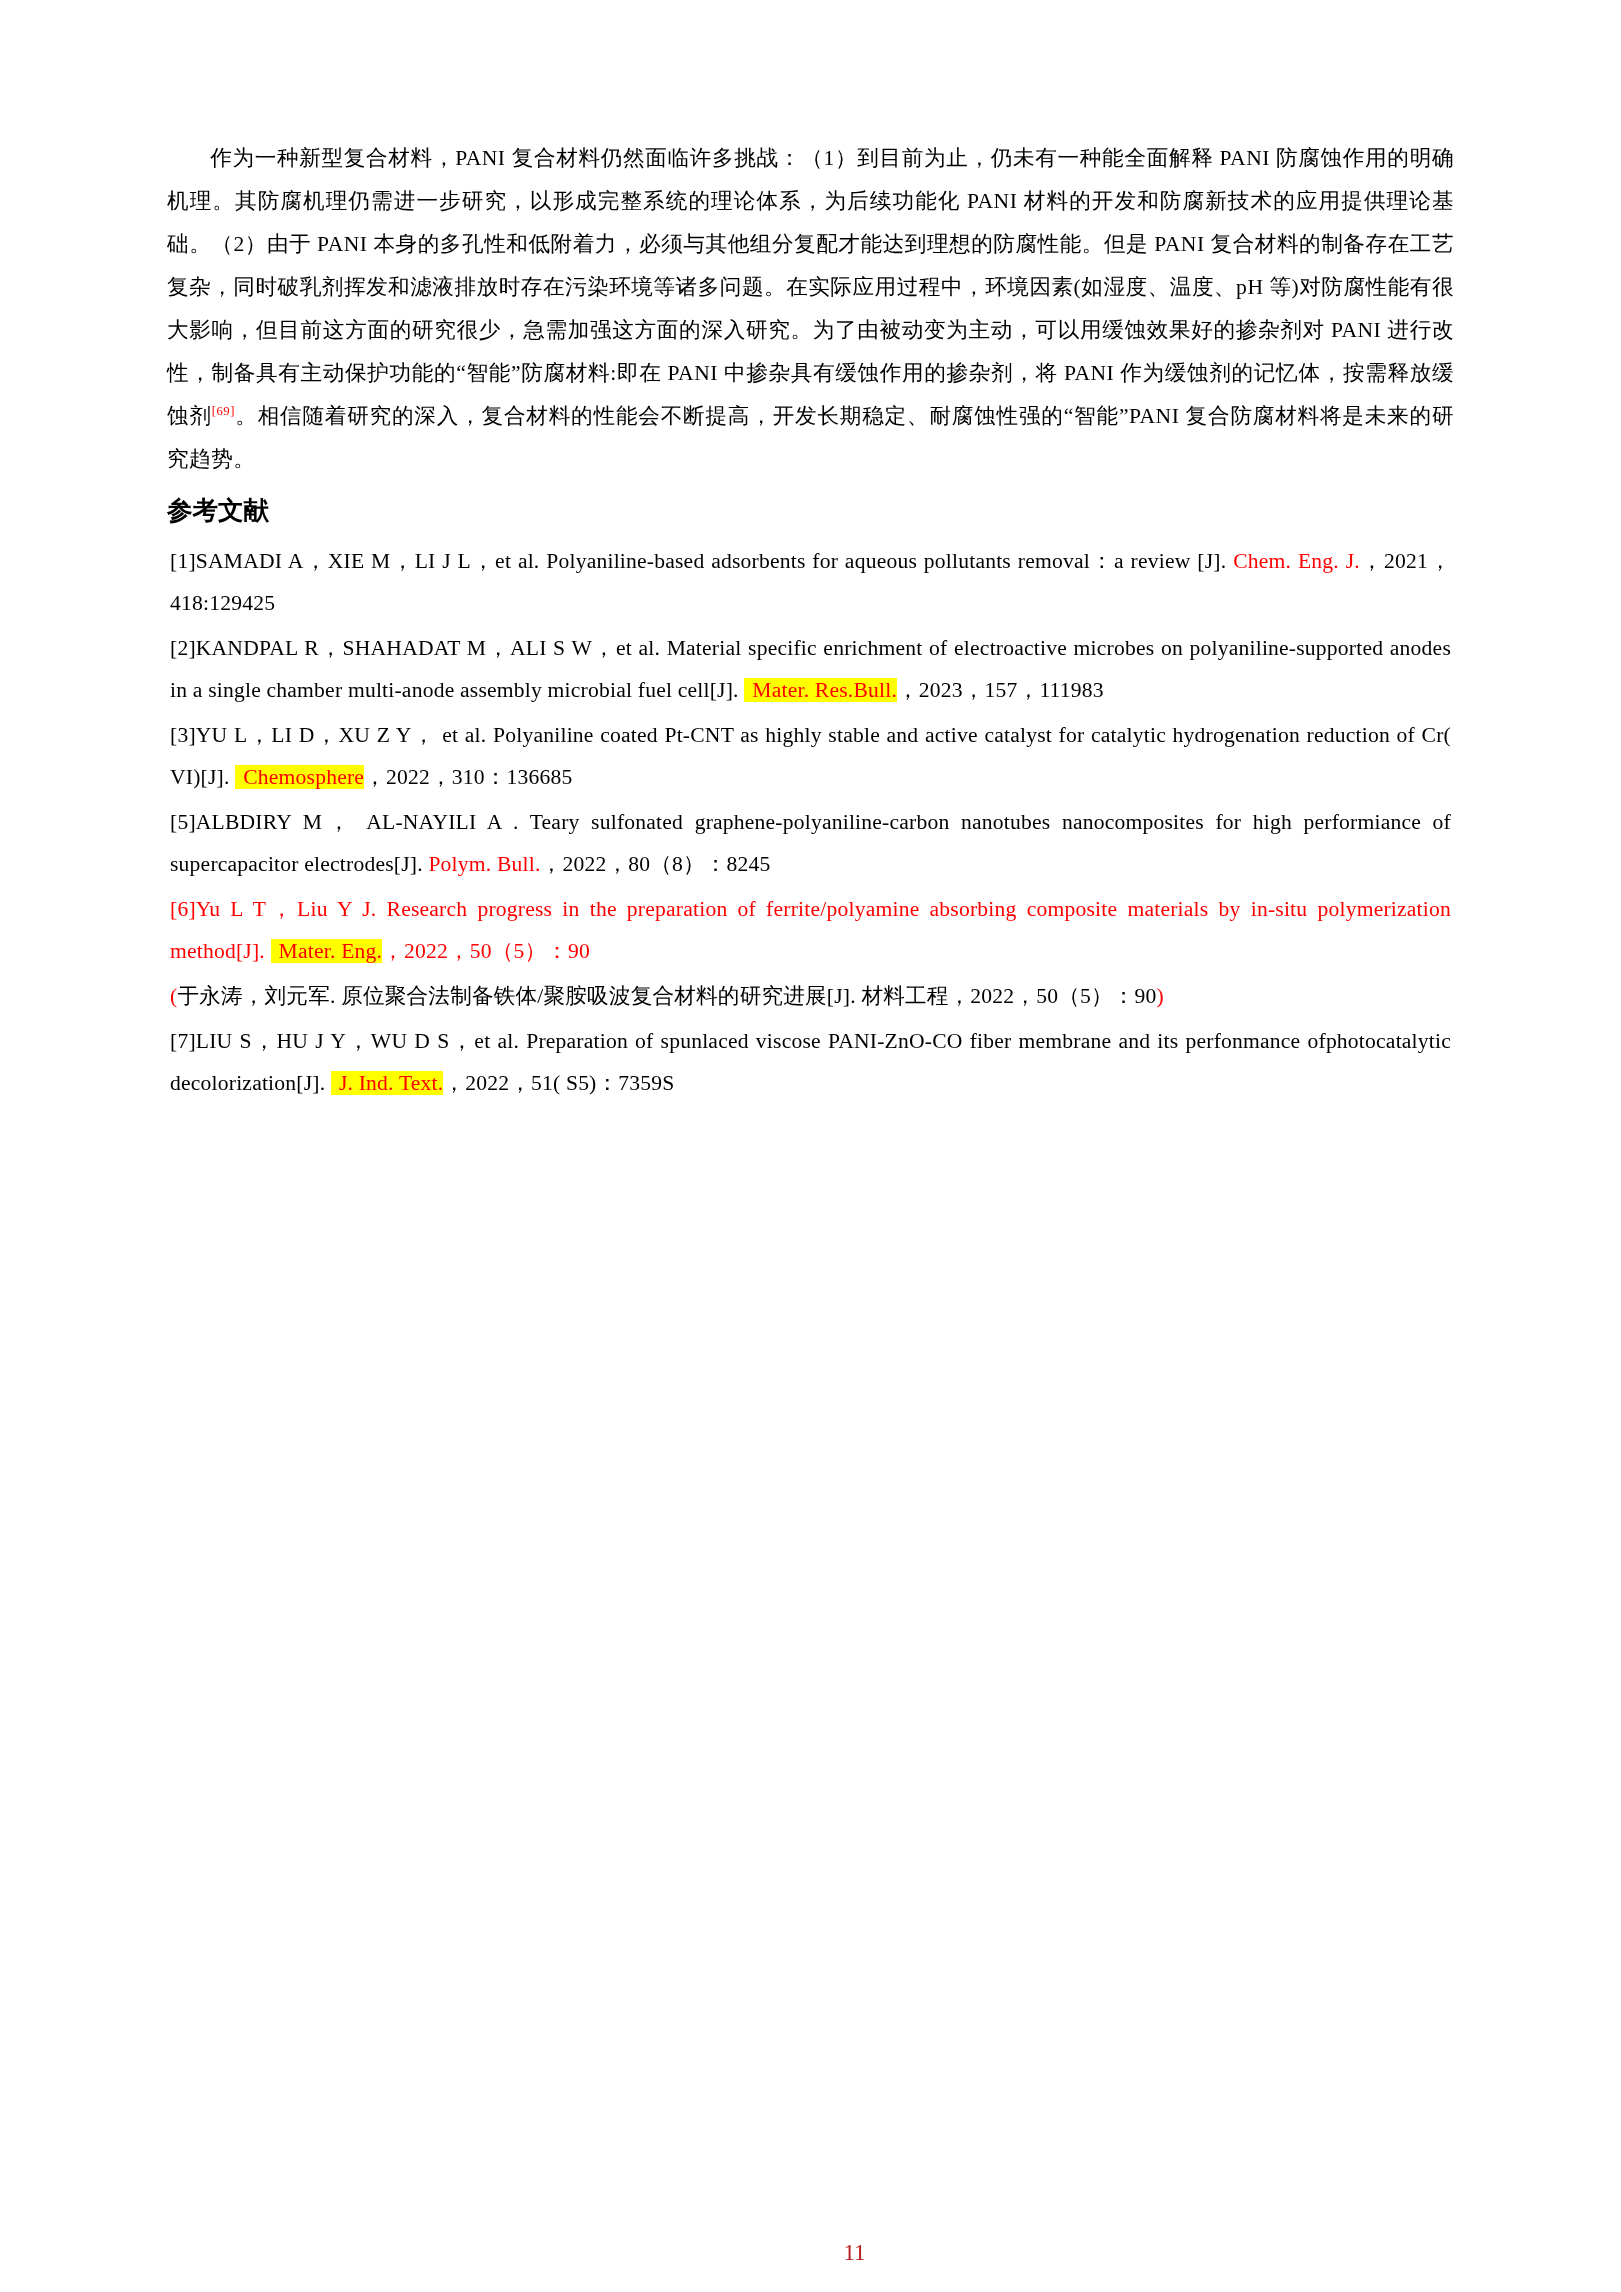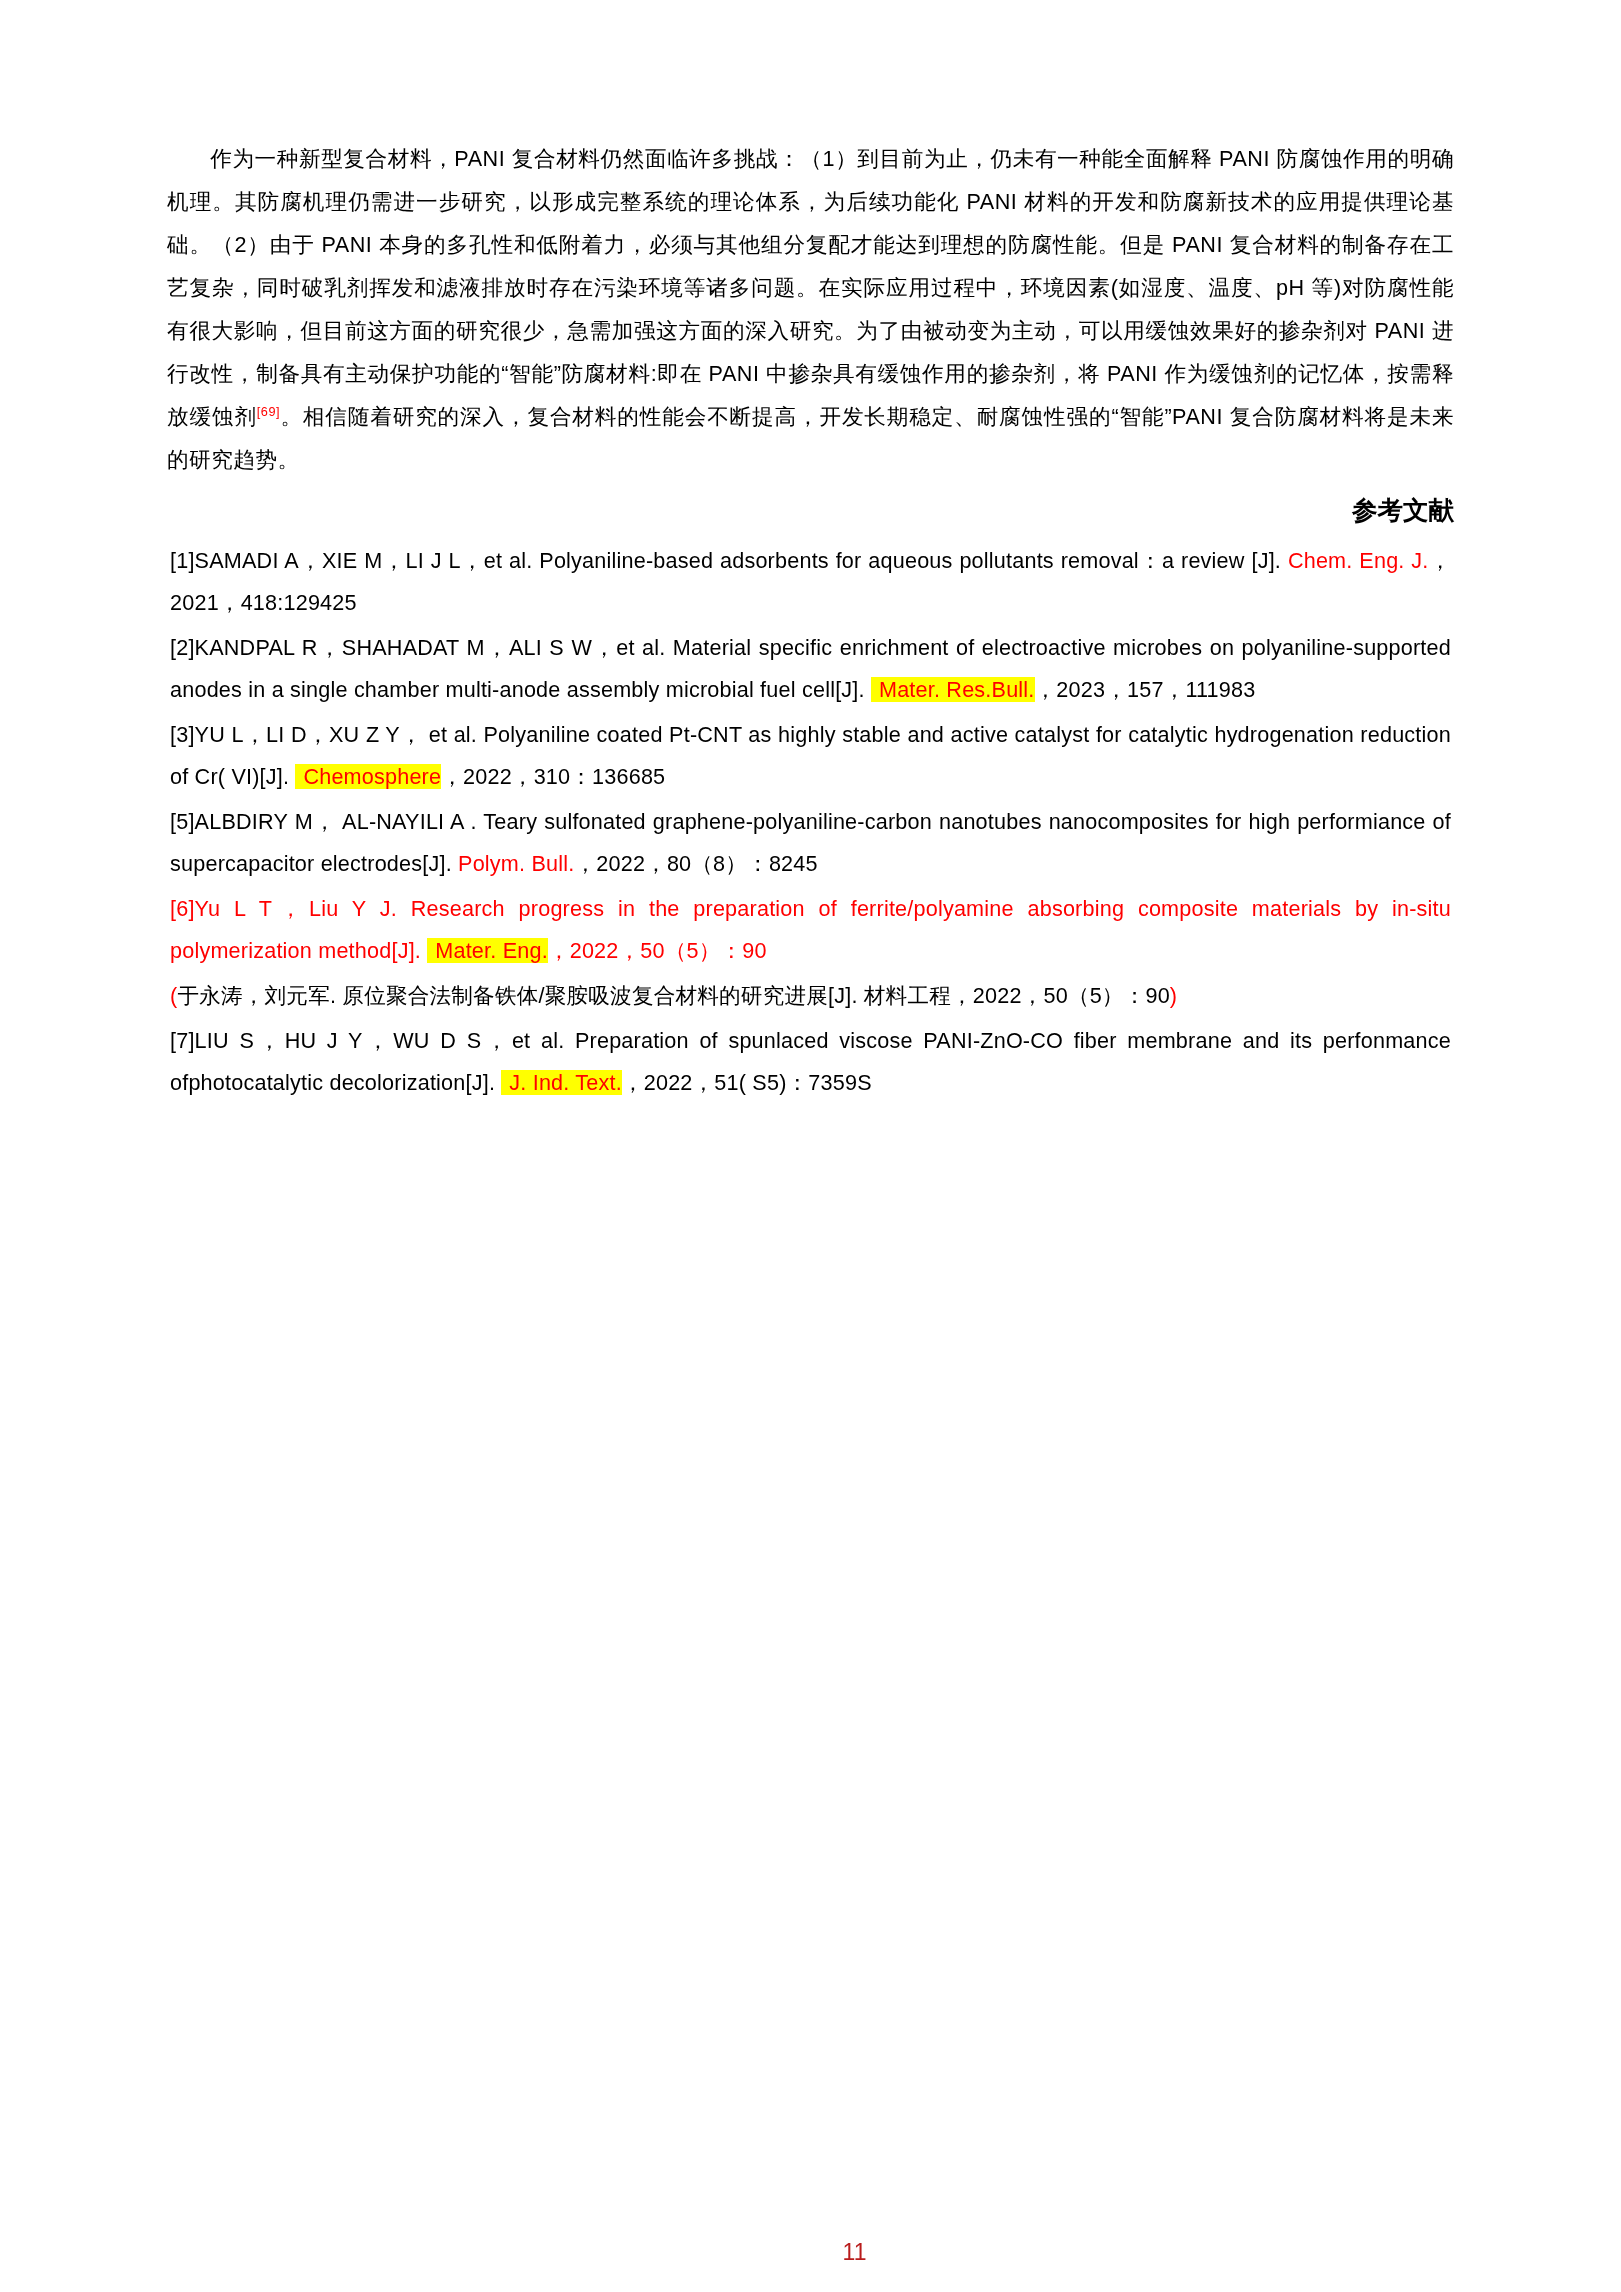--- a/index.html
+++ b/index.html
@@ -5,40 +5,40 @@
   html, body {
     margin: 0;
     padding: 0;
     background: #ffffff;
   }
   .page {
     position: relative;
     width: 1621px;
     height: 2293px;
     background: #ffffff;
-    font-family: Liberation Sans, sans-serif;
+    font-family: Liberation Serif, serif;
     color: #000000;
     box-sizing: border-box;
     padding: 137px 167px 0 167px;
     overflow: hidden;
   }
   .para {
     margin: 0;
     font-size: 21.6px;
     line-height: 43px;
     text-align: justify;
     text-indent: 2em;
     letter-spacing: 0.5px;
   }
   .heading {
     margin: 5.9px 0 5.9px 0;
     font-size: 25.5px;
     line-height: 47px;
     font-weight: bold;
-    text-align: right;
+    text-align: left;
   }
   .ref {
     margin: 3px;
     font-size: 21.6px;
     line-height: 42px;
     text-align: justify;
     letter-spacing: 0.2px;
   }
   .seg-normal { color: #000000; }
   .seg-red { color: #ff0000; }

